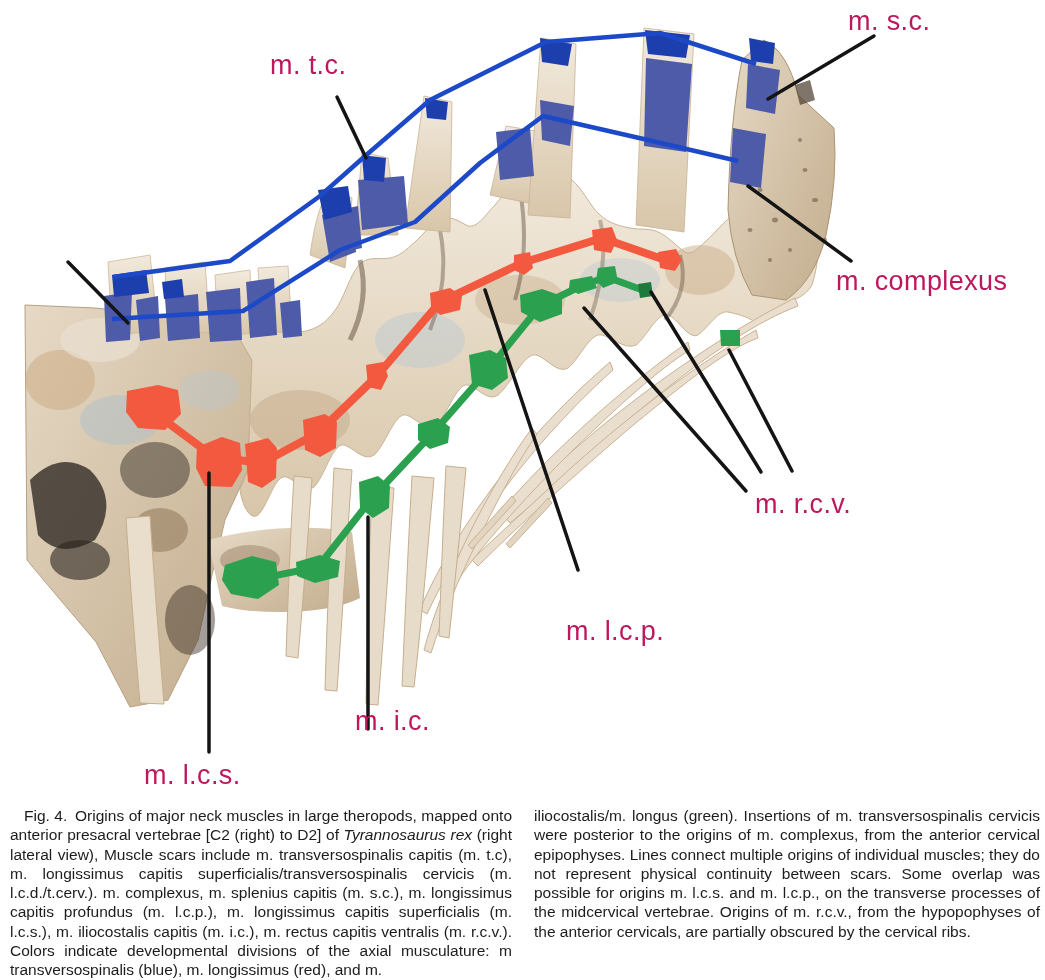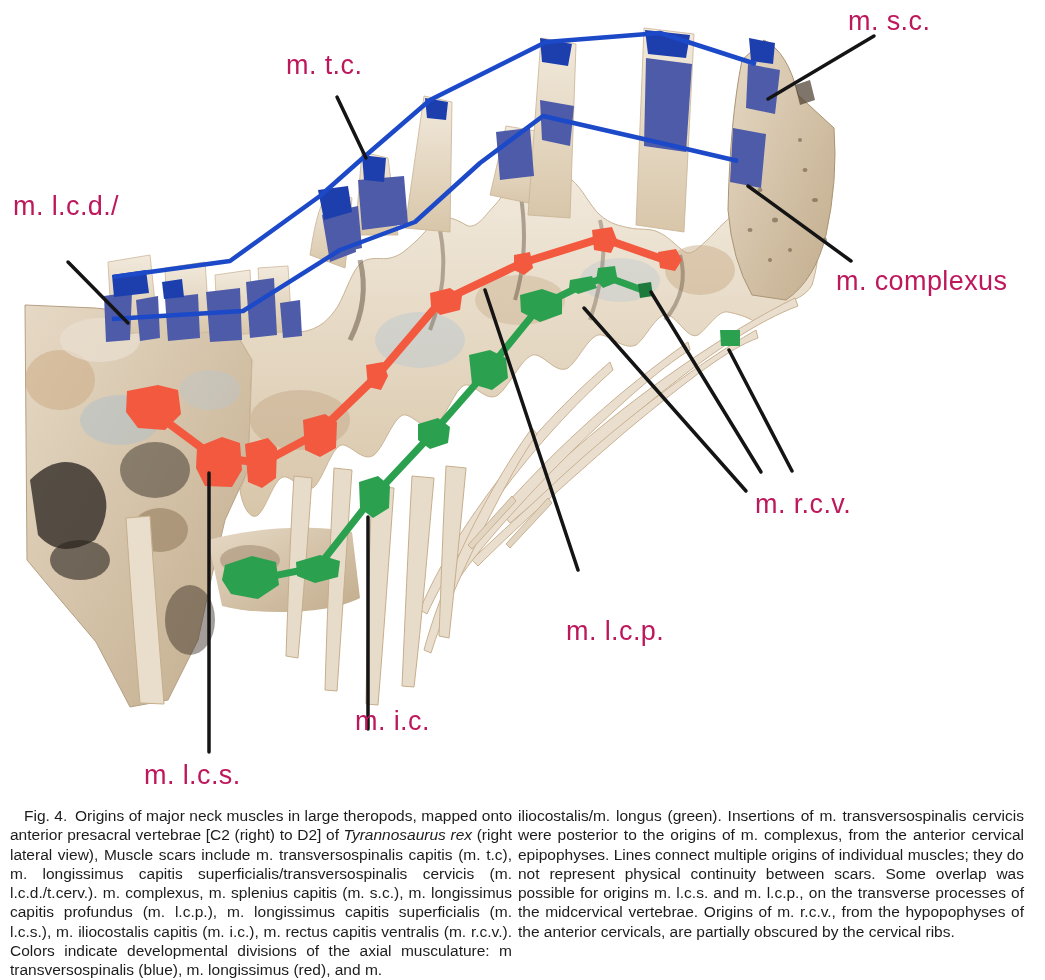--- a/index.html
+++ b/index.html
@@ -8,21 +8,21 @@
     font-family:"Liberation Sans", sans-serif;overflow:hidden;
   }
   .fig-svg{position:absolute;left:0;top:0;}
   .lbl{
     position:absolute;font-size:27px;color:#be185d;white-space:nowrap;
     letter-spacing:0.4px;
   }
   .lbl-2line{text-align:center;width:128px;line-height:35px;}
   .caption{
     position:absolute;left:10px;top:806px;width:1030px;
-    display:flex;gap:6px;
+    display:flex;gap:22px;
   }
   .caption p{
     margin:0;font-size:15.5px;line-height:19.3px;text-align:justify;
     color:#1c1c1c;
   }
   .cap-left{width:502px;text-indent:14px;}
   .cap-right{width:506px;}
 </style>
 </head>
 <body>
@@ -192,24 +192,23 @@
     <line x1="748" y1="186" x2="851" y2="261"></line>
     <line x1="584" y1="308" x2="746" y2="491"></line>
     <line x1="651" y1="292" x2="761" y2="472"></line>
     <line x1="729" y1="350" x2="792" y2="471"></line>
     <line x1="485" y1="290" x2="578" y2="570"></line>
     <line x1="368" y1="517" x2="368" y2="729"></line>
     <line x1="209" y1="473" x2="209" y2="752"></line>
   </g>
 </svg>
 
-<div class="lbl" style="left:270px;top:50px;margin-left:16px;">m. t.c.</div>
+<div class="lbl" style="left:270px;top:50px;">m. t.c.</div>
 <div class="lbl" style="left:848px;top:6px;">m. s.c.</div>
 <div class="lbl lbl-2line" style="left:2px;top:189px;">
-  <div>m. l.c.d./</div>
 </div>
 <div class="lbl" style="left:836px;top:266px;">m. complexus</div>
 <div class="lbl" style="left:755px;top:489px;">m. r.c.v.</div>
 <div class="lbl" style="left:566px;top:616px;">m. l.c.p.</div>
 <div class="lbl" style="left:355px;top:706px;">m. i.c.</div>
 <div class="lbl" style="left:144px;top:760px;">m. l.c.s.</div>
 
 <div class="caption">
   <p class="cap-left"><span>Fig. 4. Origins of major neck muscles in large theropods, mapped onto anterior presacral vertebrae [C2 (right) to D2] of </span><i>Tyrannosaurus rex</i><span> (right lateral view), Muscle scars include m. transversospinalis capitis (m. t.c), m. longissimus capitis superficialis/transversospinalis cervicis (m. l.c.d./t.cerv.). m. complexus, m. splenius capitis (m. s.c.), m. longissimus capitis profundus (m. l.c.p.), m. longissimus capitis superficialis (m. l.c.s.), m. iliocostalis capitis (m. i.c.), m. rectus capitis ventralis (m. r.c.v.). Colors indicate developmental divisions of the axial musculature: m transversospinalis (blue), m. longissimus (red), and m.</span></p>
   <p class="cap-right">iliocostalis/m. longus (green). Insertions of m. transversospinalis cervicis were posterior to the origins of m. complexus, from the anterior cervical epipophyses. Lines connect multiple origins of individual muscles; they do not represent physical continuity between scars. Some overlap was possible for origins m. l.c.s. and m. l.c.p., on the transverse processes of the midcervical vertebrae. Origins of m. r.c.v., from the hypopophyses of the anterior cervicals, are partially obscured by the cervical ribs.</p>

